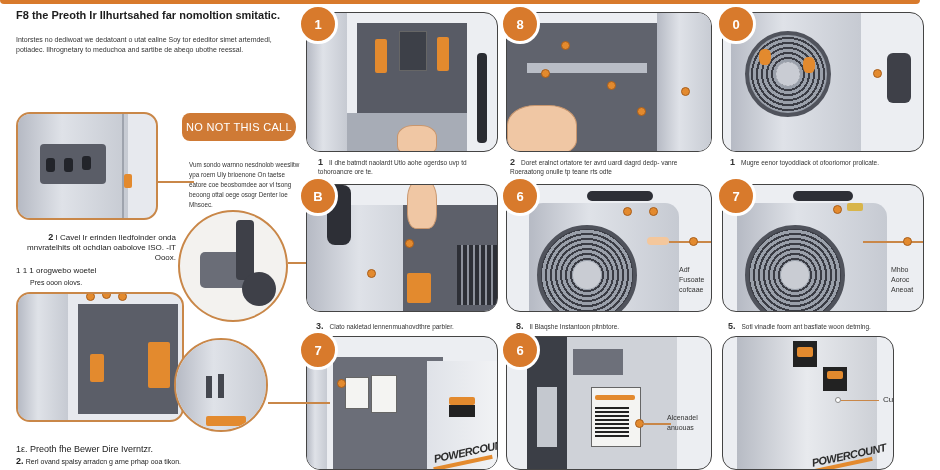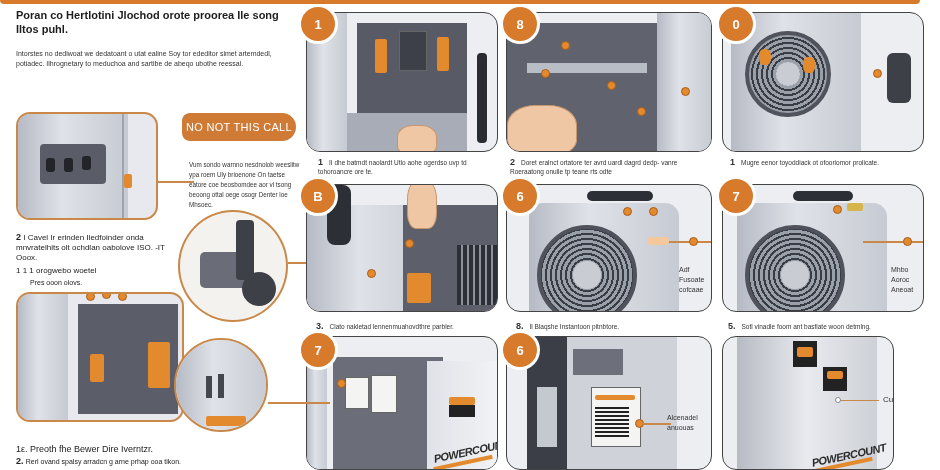--- a/index.html
+++ b/index.html
@@ -46,40 +46,40 @@
   .brand { position: absolute; font-style: italic; font-weight: bold; color: #2b2b2b; font-size: 11px; transform: rotate(-12deg); letter-spacing: -0.5px; }
   .brand-stripe { position: absolute; height: 4px; background: #e38a2e; transform: rotate(-12deg); }
   .side-note { position: absolute; font-size: 7px; line-height: 10px; color: #333; }
 </style>
 </head>
 <body>
 
 <div class="top-bar"></div>
 
 <div class="intro">
-  <div class="l1">Poran co Hertlotini Jlochod orote proorea Ile song Iltos puhl.</div>
+  <div class="l1">F8 the Preoth Ir Ilhurtsahed far nomoltion smitatic.</div>
   <div class="small">Intorstes no dediwoat we dedatoant o utat ealine Soy tor ededitor simet artemdedl,</div>
   <div class="small" style="margin-top:0">potiadec. Ilhrognetary to meduchoa and sartibe de abeqo ubothe reessal.</div>
 </div>
 
 <div class="frame leftpanel1">
   <div class="metal" style="left:0;top:0;width:110px;height:108px;"></div>
   <div style="position:absolute;left:104px;top:0;width:2px;height:108px;background:#9ea3ad;"></div>
   <div class="dark" style="left:22px;top:30px;width:66px;height:40px;border-radius:4px;background:#5a5d67;"></div>
   <div style="position:absolute;left:28px;top:44px;width:9px;height:14px;border-radius:3px;background:#22242a;"></div>
   <div style="position:absolute;left:46px;top:44px;width:9px;height:14px;border-radius:3px;background:#22242a;"></div>
   <div style="position:absolute;left:64px;top:42px;width:9px;height:14px;border-radius:3px;background:#22242a;"></div>
   <div class="orange" style="left:106px;top:60px;width:8px;height:14px;"></div>
 </div>
 <div class="lead-line" style="left:158px;top:181px;width:36px;"></div>
 
 <div class="callout-pill">NO NOT THIS CALL</div>
 <div class="callout-text">Vum sondo warnno nesdnolob weeslitw ypa roem Uly brioenone On taetse eatore coe beosbomdee aor vl tsong beoong ottal oege osogr Denter loe Mhsoec.</div>
 
-<div class="lbl" style="left:16px;top:232px;width:160px;">
+<div class="lbl" style="left:16px;top:232px;width:160px;text-align:right;">
   <b>2</b>
   <span>I Cavel Ir erinden Iledfoinder onda mnvratelhits olt ochdlan oabolove ISO. -IT Ooox.</span>
 </div>
 <div class="lbl" style="left:16px;top:266px;">1 1 1 orogwebo woetel</div>
 <div class="lbl" style="left:30px;top:278px;font-size:7px;">Pres ooon olovs.</div>
 
 <div class="frame circle1">
   <div class="dark" style="left:20px;top:40px;width:50px;height:36px;border-radius:5px;background:#6a6d77;"></div>
   <div class="dark" style="left:56px;top:8px;width:18px;height:60px;border-radius:4px;background:#3e4048;"></div>
   <div class="dark" style="left:62px;top:60px;width:34px;height:34px;border-radius:50%;background:#3e4048;"></div>

